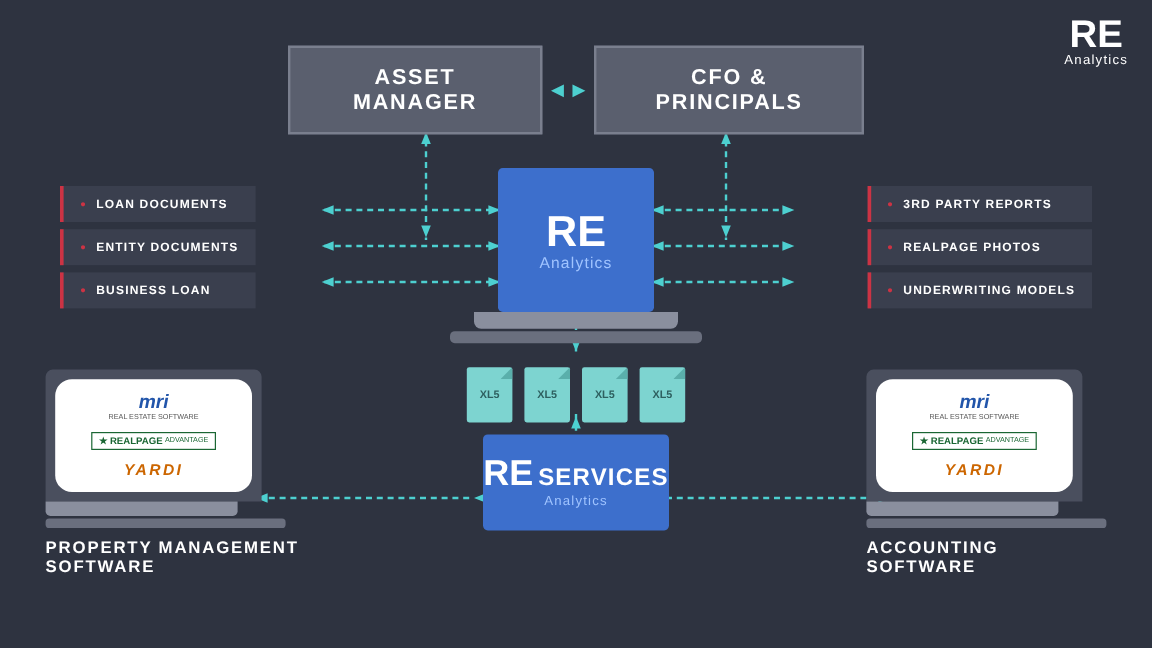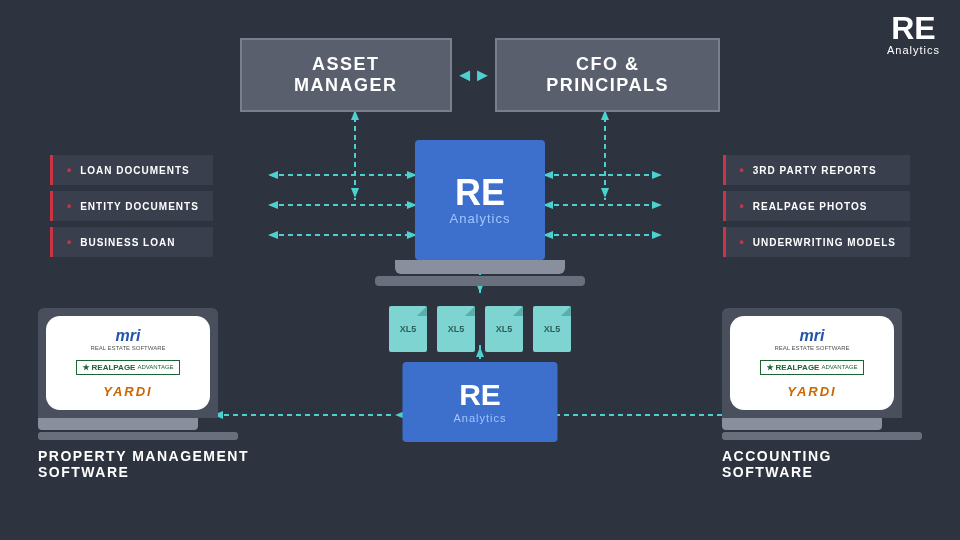--- a/index.html
+++ b/index.html
@@ -414,20 +414,21 @@
     <div class="xls-icon">XL5</div>
   </div>
   <div class="xls-file">
     <div class="xls-icon">XL5</div>
   </div>
 </div>
 
 <div class="re-services-box">
   <div class="services-top-row">
     <span class="services-re">RE</span>
+    <span class="services-text">SERVICES</span>
   </div>
   <div class="services-analytics">Analytics</div>
 </div>
 
 <div class="bottom-laptop" style="left: 38px;">
   <div class="laptop-screen">
     <div class="laptop-screen-inner">
       <div style="text-align:center;">
         <div style="font-size:16px;font-weight:900;color:#2255aa;font-style:italic;">mri</div>
         <div style="font-size:6px;color:#555;">REAL ESTATE SOFTWARE</div>

